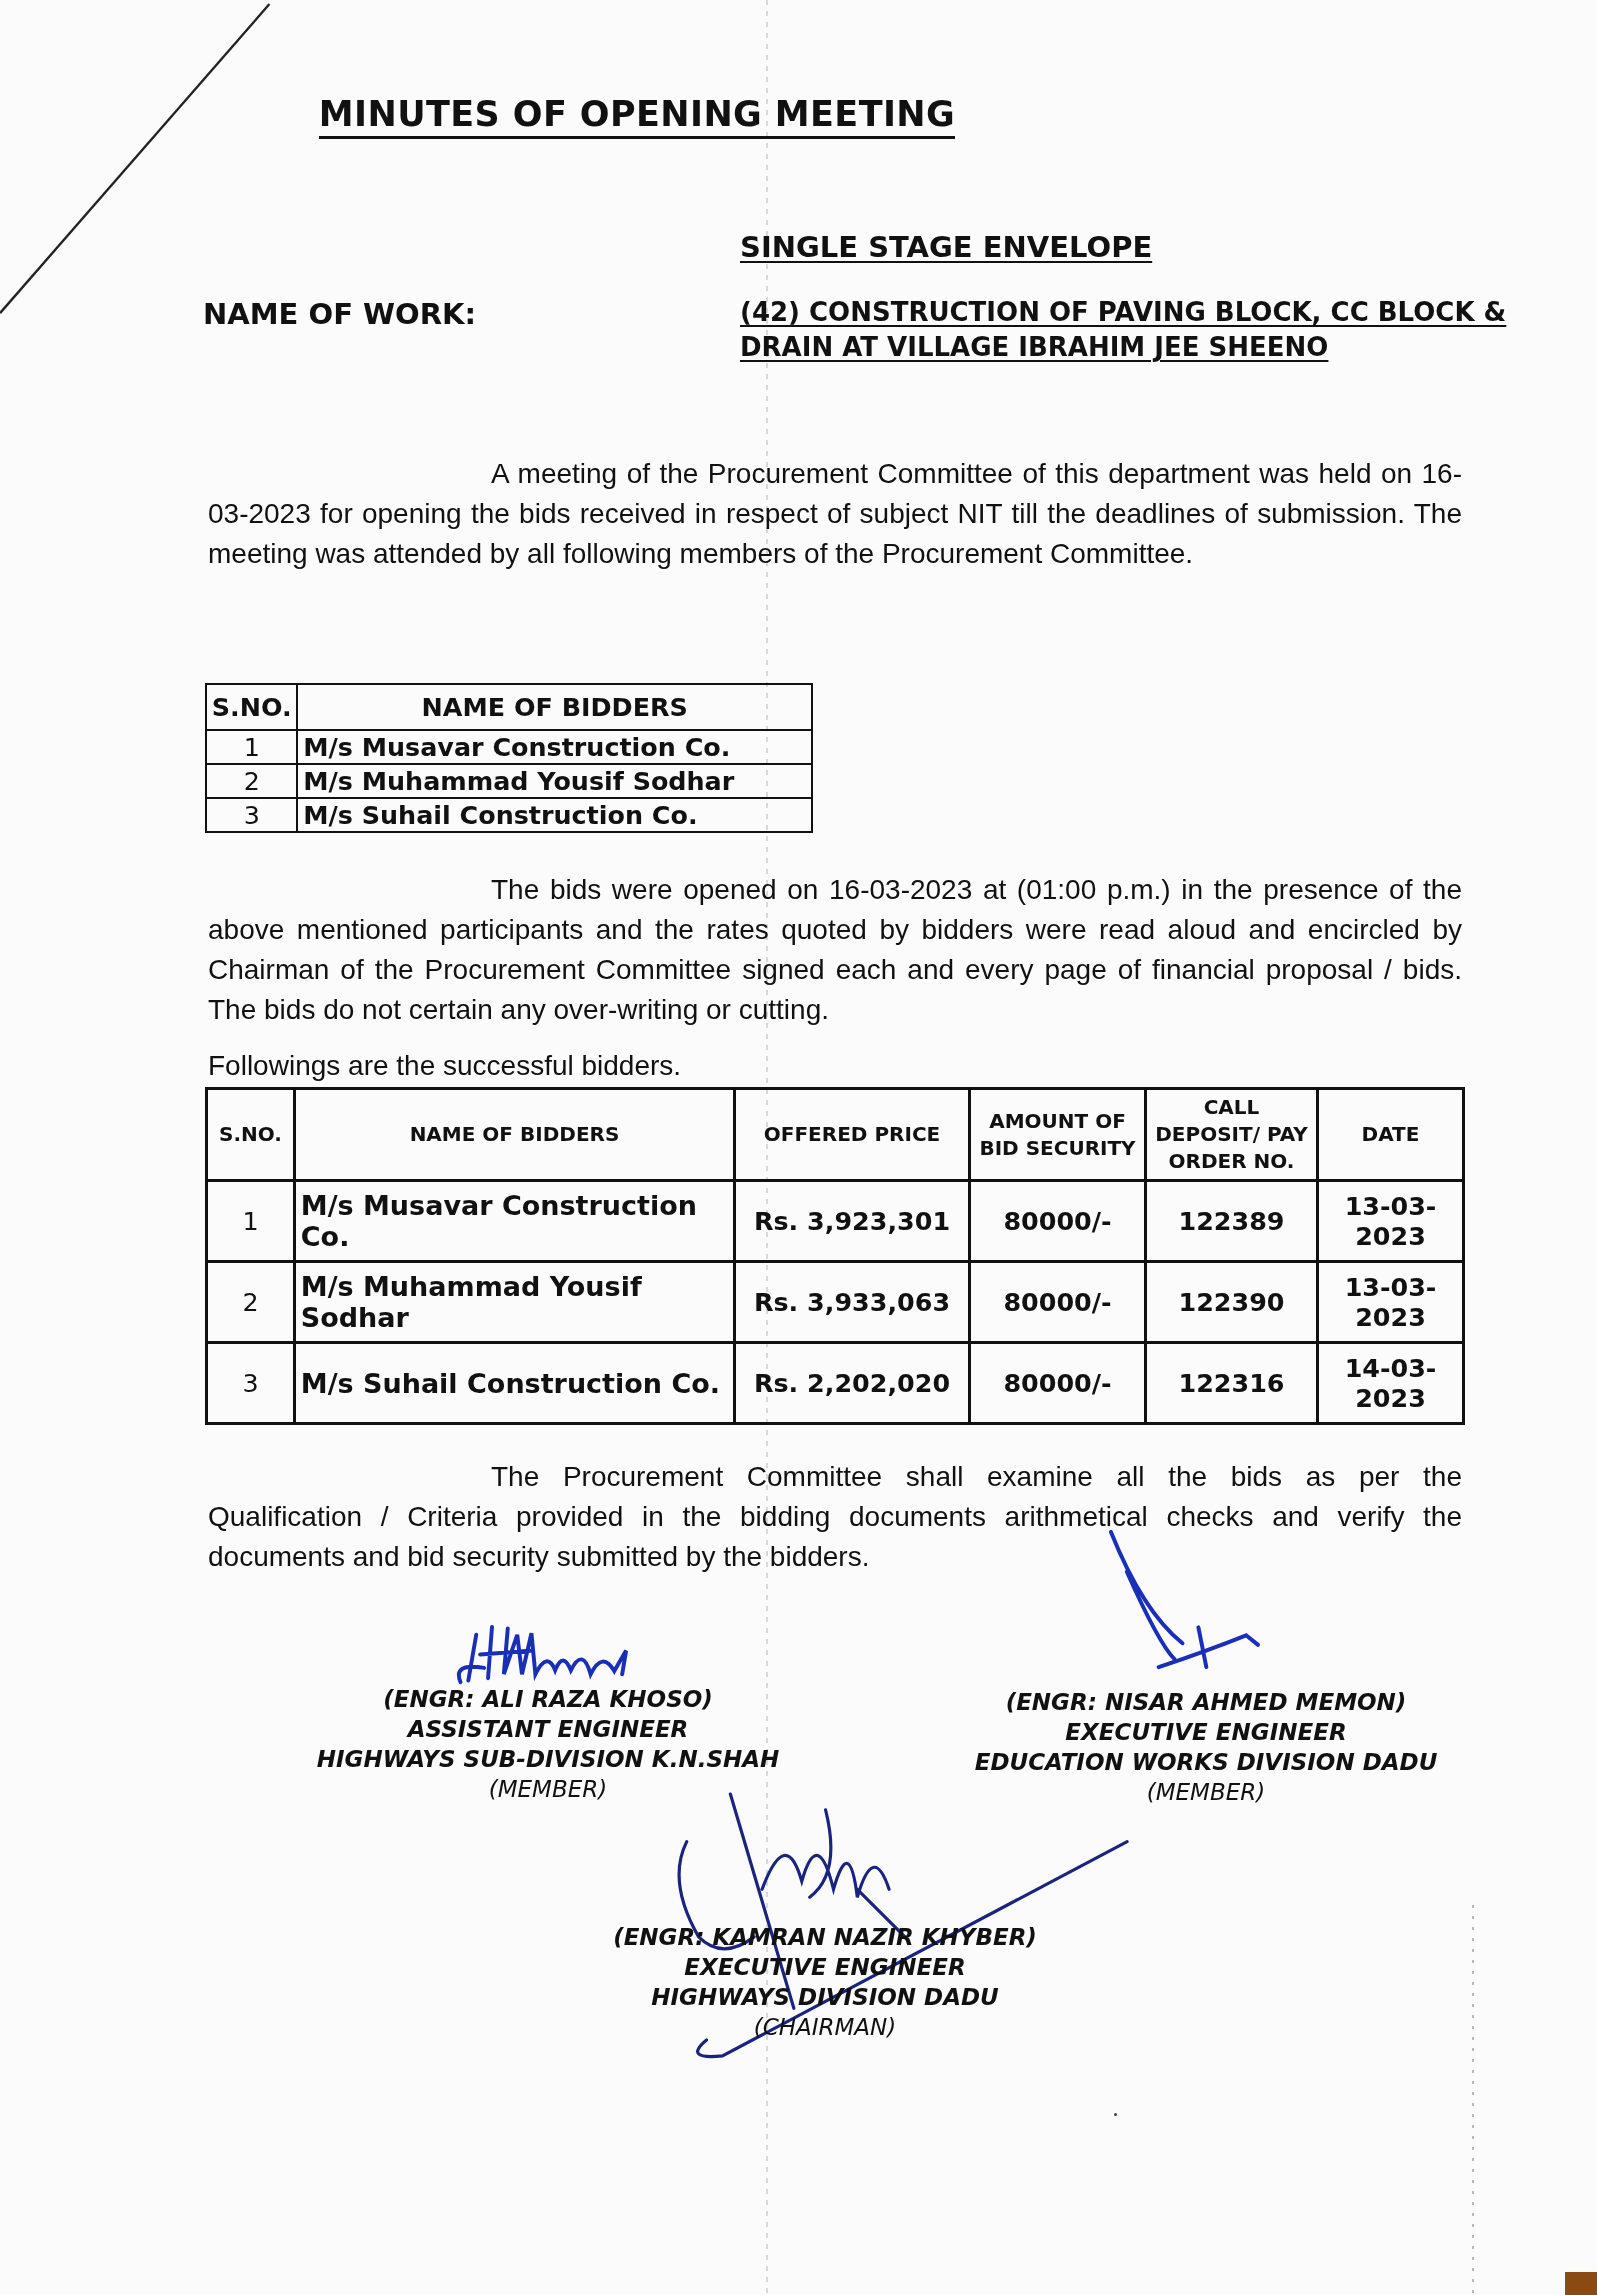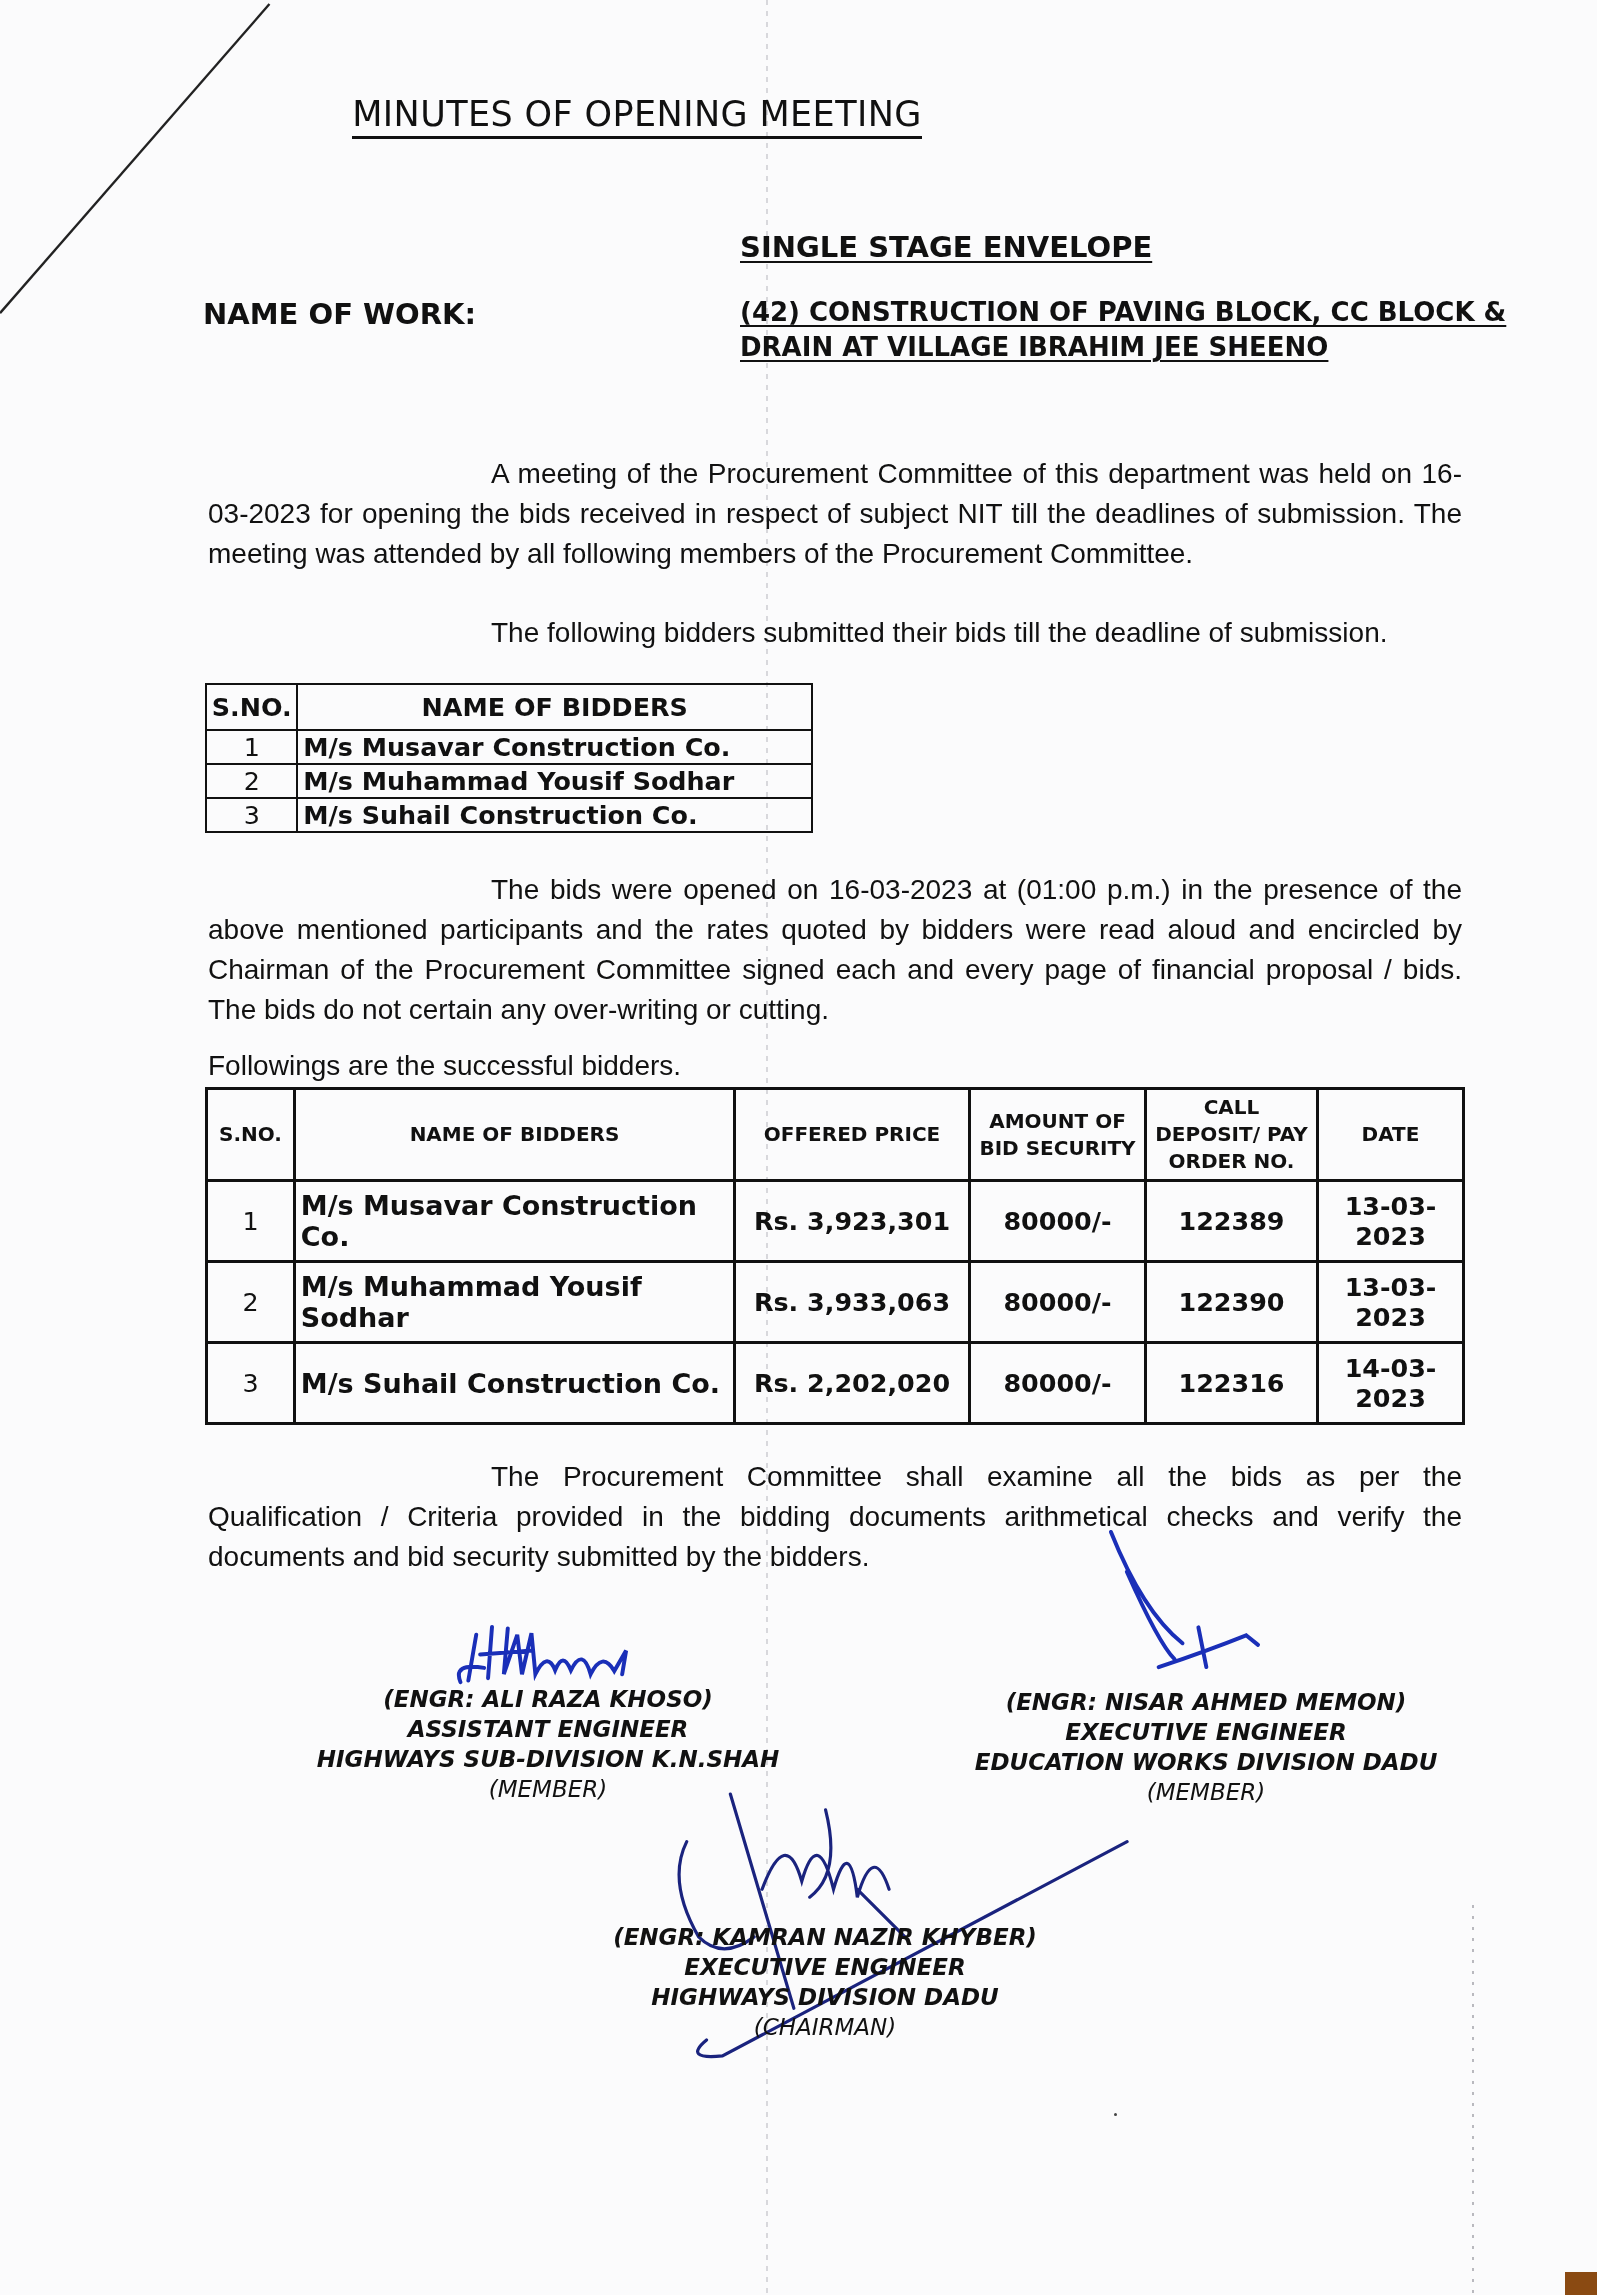--- a/index.html
+++ b/index.html
@@ -10,21 +10,21 @@
       color: #111;
     }
     .page { position: absolute; inset: 0; }
     .fold-line { position: absolute; left: 766px; top: 0; width: 1.6px; height: 2295px;
       background: repeating-linear-gradient(to bottom, rgba(150,150,160,0.35) 0 4.8px, transparent 4.8px 11px); }
     .fold-line2 { position: absolute; left: 1472px; top: 1905px; width: 1.6px; height: 391px;
       background: repeating-linear-gradient(to bottom, rgba(120,120,130,0.5) 0 3.2px, transparent 3.2px 11px); }
     .corner-line { position: absolute; left: 0; top: 0; width: 317px; height: 333px; }
     .title {
       position: absolute; left: 0; width: 1274px; top: 94px; text-align: center;
-      font-size: 35px; font-weight: normal; letter-spacing: 0.4px;
+      font-size: 35px; font-weight: bold; letter-spacing: 0.4px;
     }
     .title span { border-bottom: 3.2px solid #111; padding-bottom: 1.6px; }
     .meta-row { position: absolute; font-size: 29px; font-weight: bold; }
     .u { text-decoration: underline; text-decoration-thickness: 2.4px; text-underline-offset: 4px; }
     .para {
       position: absolute; left: 208px; width: 1254px; font-size: 28px; line-height: 40px;
       text-align: justify; font-family: "Liberation Sans", sans-serif;
     }
     .indent { text-indent: 283px; }
     table { border-collapse: collapse; position: absolute; }
@@ -55,21 +55,20 @@
   </svg>
 
   <div class="title"><span>MINUTES OF OPENING MEETING</span></div>
 
   <div class="meta-row u" style="left:740px; top:230px;">SINGLE STAGE ENVELOPE</div>
   <div class="meta-row" style="left:203px; top:297px;">NAME OF WORK:</div>
   <div class="meta-row u" style="left:740px; top:297px; font-size:26px;">(42) CONSTRUCTION OF PAVING BLOCK, CC BLOCK &amp;</div>
   <div class="meta-row u" style="left:740px; top:332px; font-size:26px;">DRAIN AT VILLAGE IBRAHIM JEE SHEENO</div>
 
   <div class="para indent" style="top:454px;">A meeting of the Procurement Committee of this department was held on 16-03-2023 for opening the bids received in respect of subject NIT till the deadlines of submission. The meeting was attended by all following members of the Procurement Committee.</div>
-  <div class="para" style="top:613px; padding-left:283px; width:972px;">The following bidders submitted their bids till the deadline of submission.</div>
 
   <table class="t1">
     <tbody>
         <tr>
       <th>S.NO.</th>
       <th>NAME OF BIDDERS</th>
     </tr>
     <tr>
       <td class="sno">1</td>
       <td>M/s Musavar Construction Co.</td>

